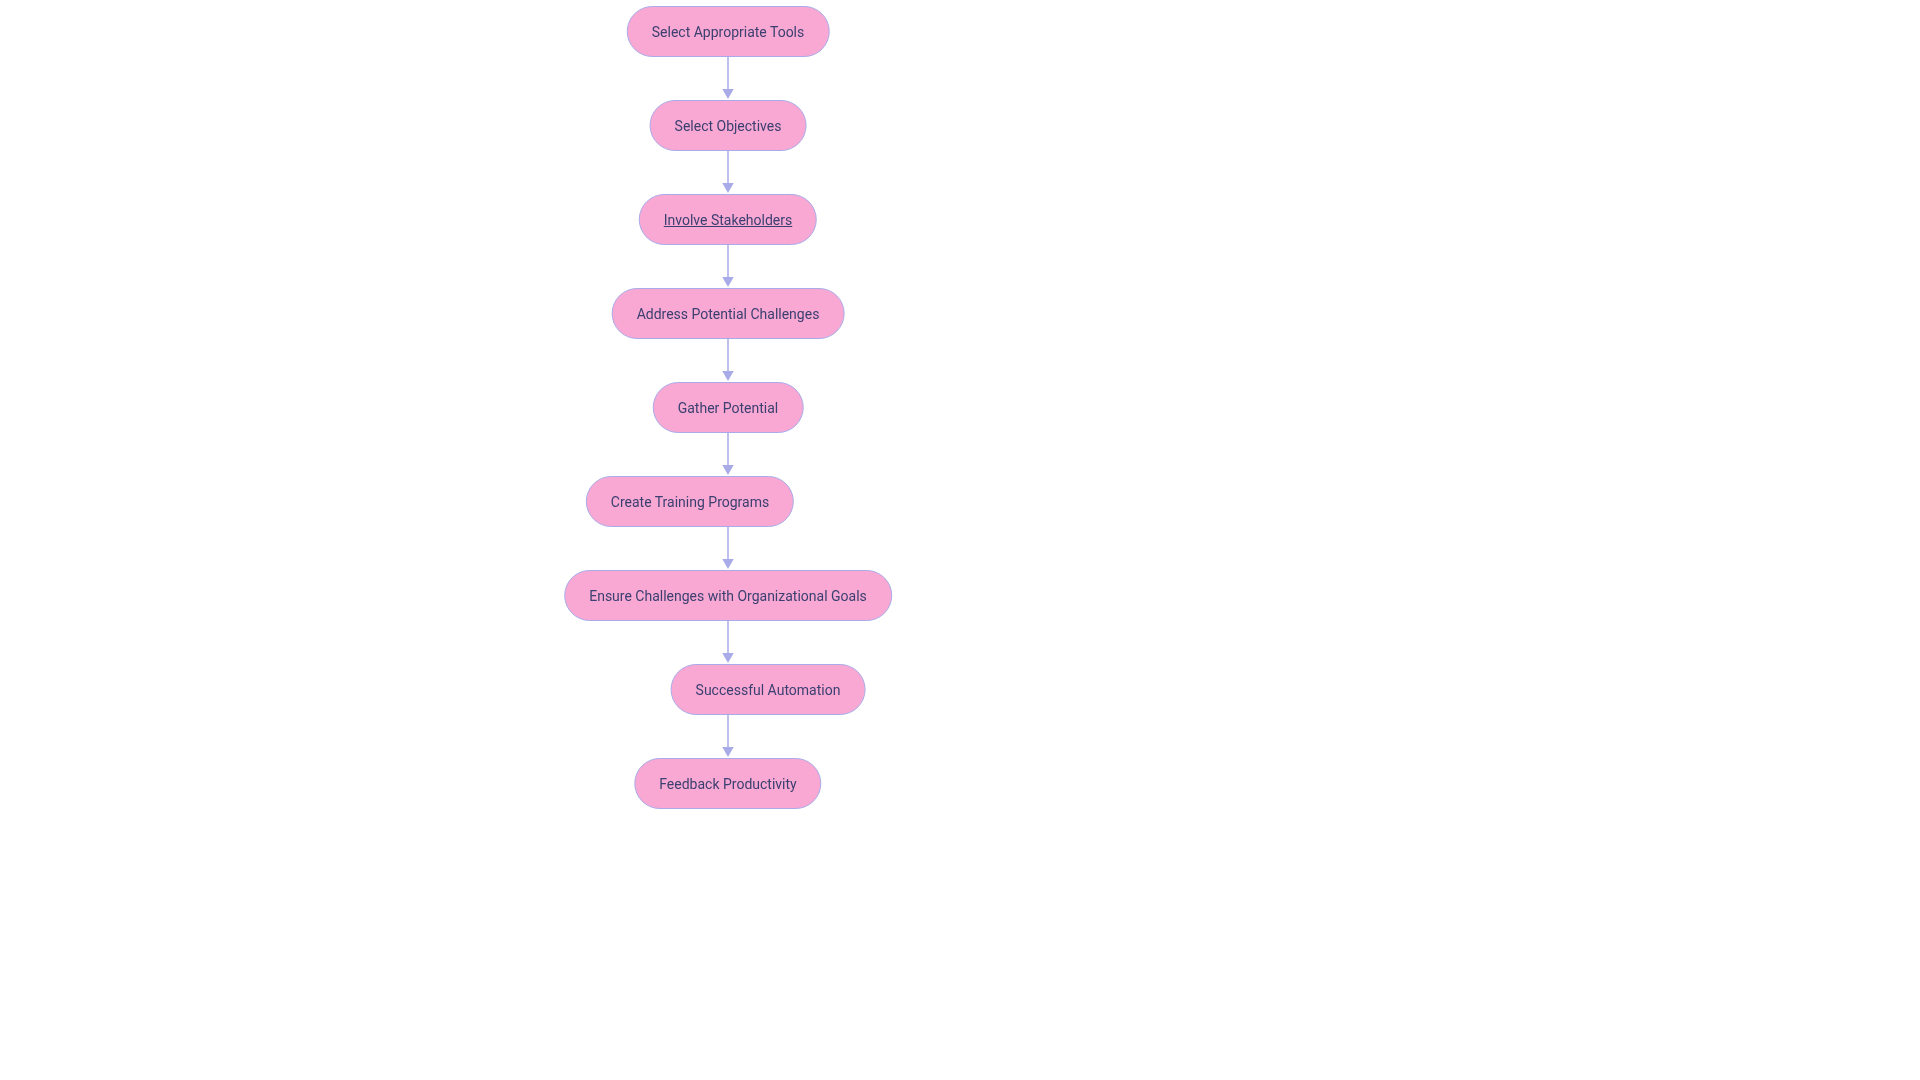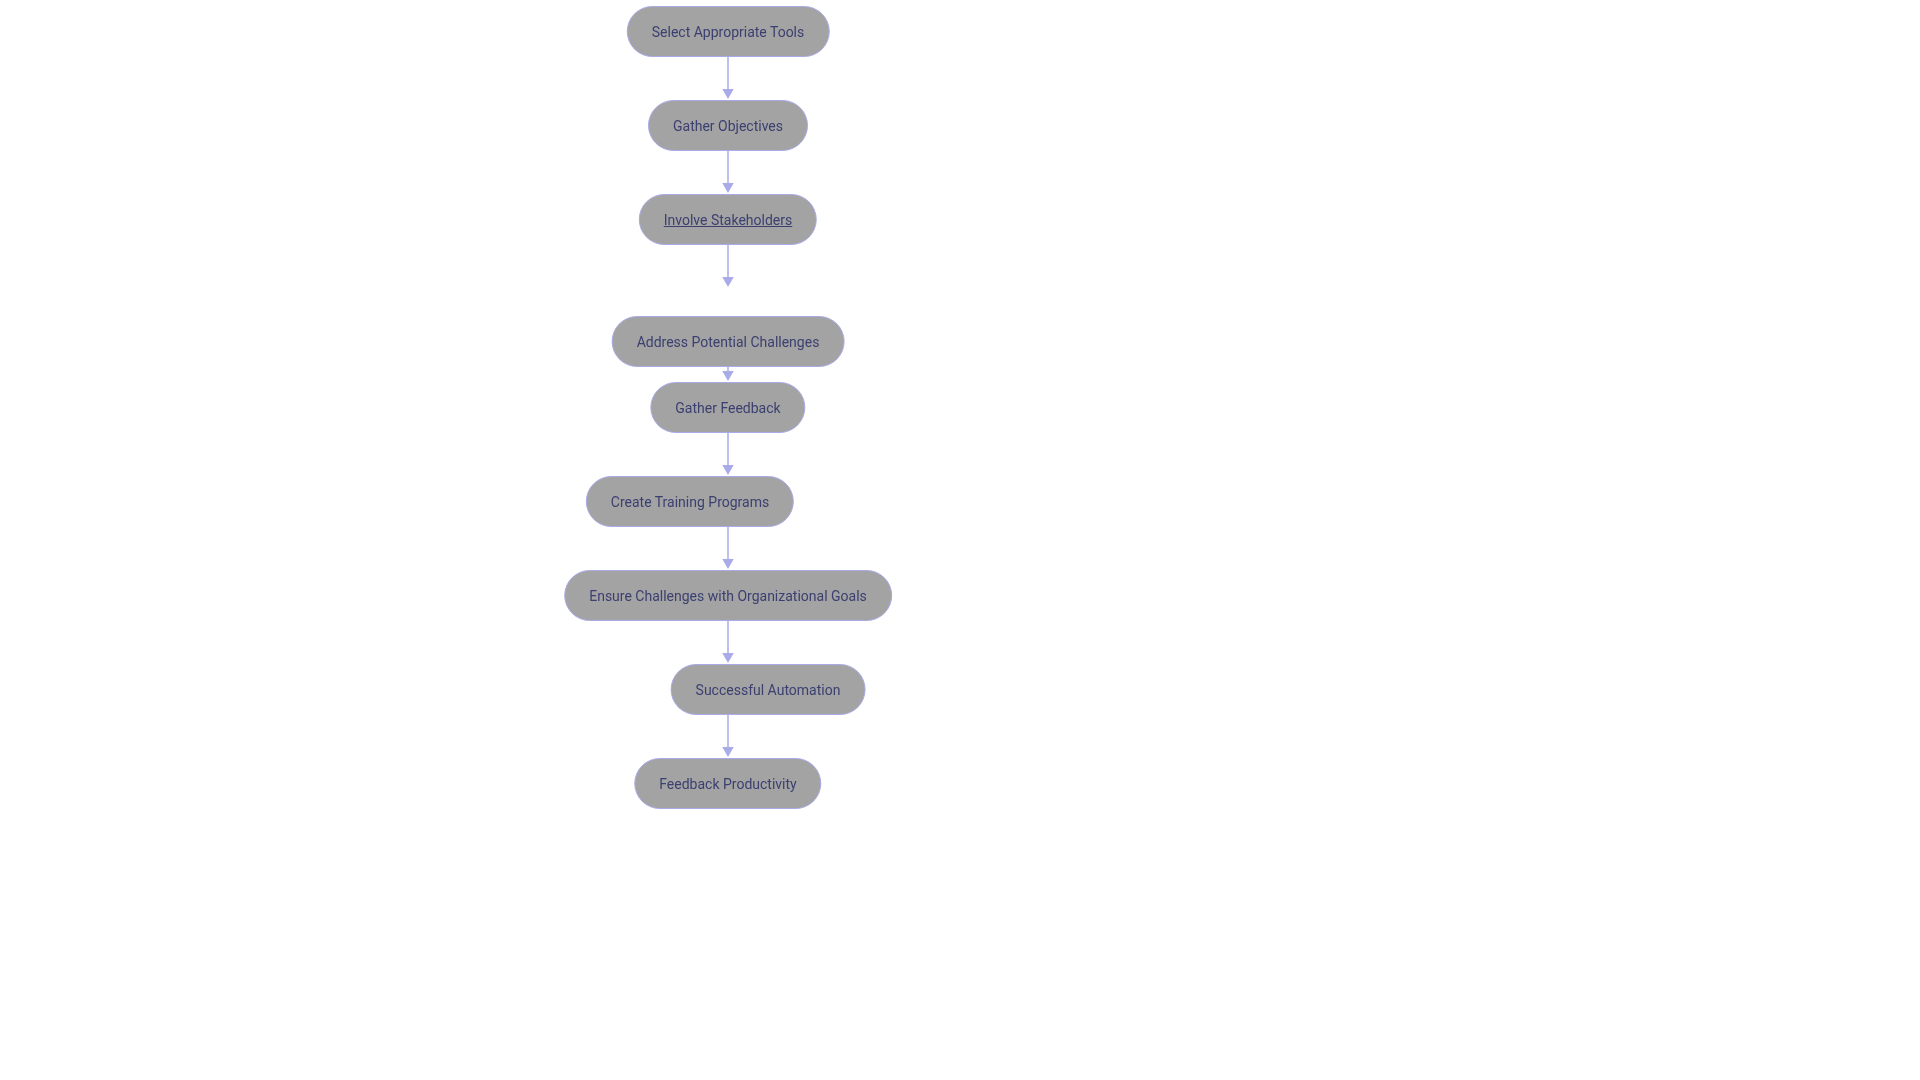--- a/index.html
+++ b/index.html
@@ -11,21 +11,21 @@
     font-family: -apple-system, BlinkMacSystemFont, "Segoe UI", Roboto, "Helvetica Neue", Arial, sans-serif;
     overflow: hidden;
   }
   .canvas {
     position: relative;
     width: 1920px;
     height: 1080px;
   }
   .node {
     position: absolute;
-    background: #a3a3a3;
+    background: #f9a8d4;
     border: 1px solid #a9abe8;
     border-radius: 999px;
     display: flex;
     align-items: center;
     justify-content: center;
     color: #3b4070;
     font-size: 14px;
     white-space: nowrap;
     padding: 0 24px;
     box-sizing: border-box;
@@ -60,30 +60,30 @@
         <line x1="728" y1="527" x2="728" y2="566" marker-end="url(#arrowhead)"></line>
         <line x1="728" y1="621" x2="728" y2="660" marker-end="url(#arrowhead)"></line>
         <line x1="728" y1="715" x2="728" y2="754" marker-end="url(#arrowhead)"></line>
       </g>
   </svg>
   <div id="nodes-layer">
       <div class="node" style="left: 728px; top: 6px;">
         <span>Select Appropriate Tools</span>
       </div>
       <div class="node" style="left: 728px; top: 100px;">
-        <span>Gather Objectives</span>
+        <span>Select Objectives</span>
       </div>
       <div class="node" style="left: 728px; top: 194px; text-decoration: underline;">
         <span>Involve Stakeholders</span>
       </div>
-      <div class="node" style="left: 728px; top: 288px; margin-top: 28px;">
+      <div class="node" style="left: 728px; top: 288px;">
         <span>Address Potential Challenges</span>
       </div>
       <div class="node" style="left: 728px; top: 382px;">
-        <span>Gather Feedback</span>
+        <span>Gather Potential</span>
       </div>
       <div class="node" style="left: 690px; top: 476px;">
         <span>Create Training Programs</span>
       </div>
       <div class="node" style="left: 728px; top: 570px;">
         <span>Ensure Challenges with Organizational Goals</span>
       </div>
       <div class="node" style="left: 768px; top: 664px;">
         <span>Successful Automation</span>
       </div>

